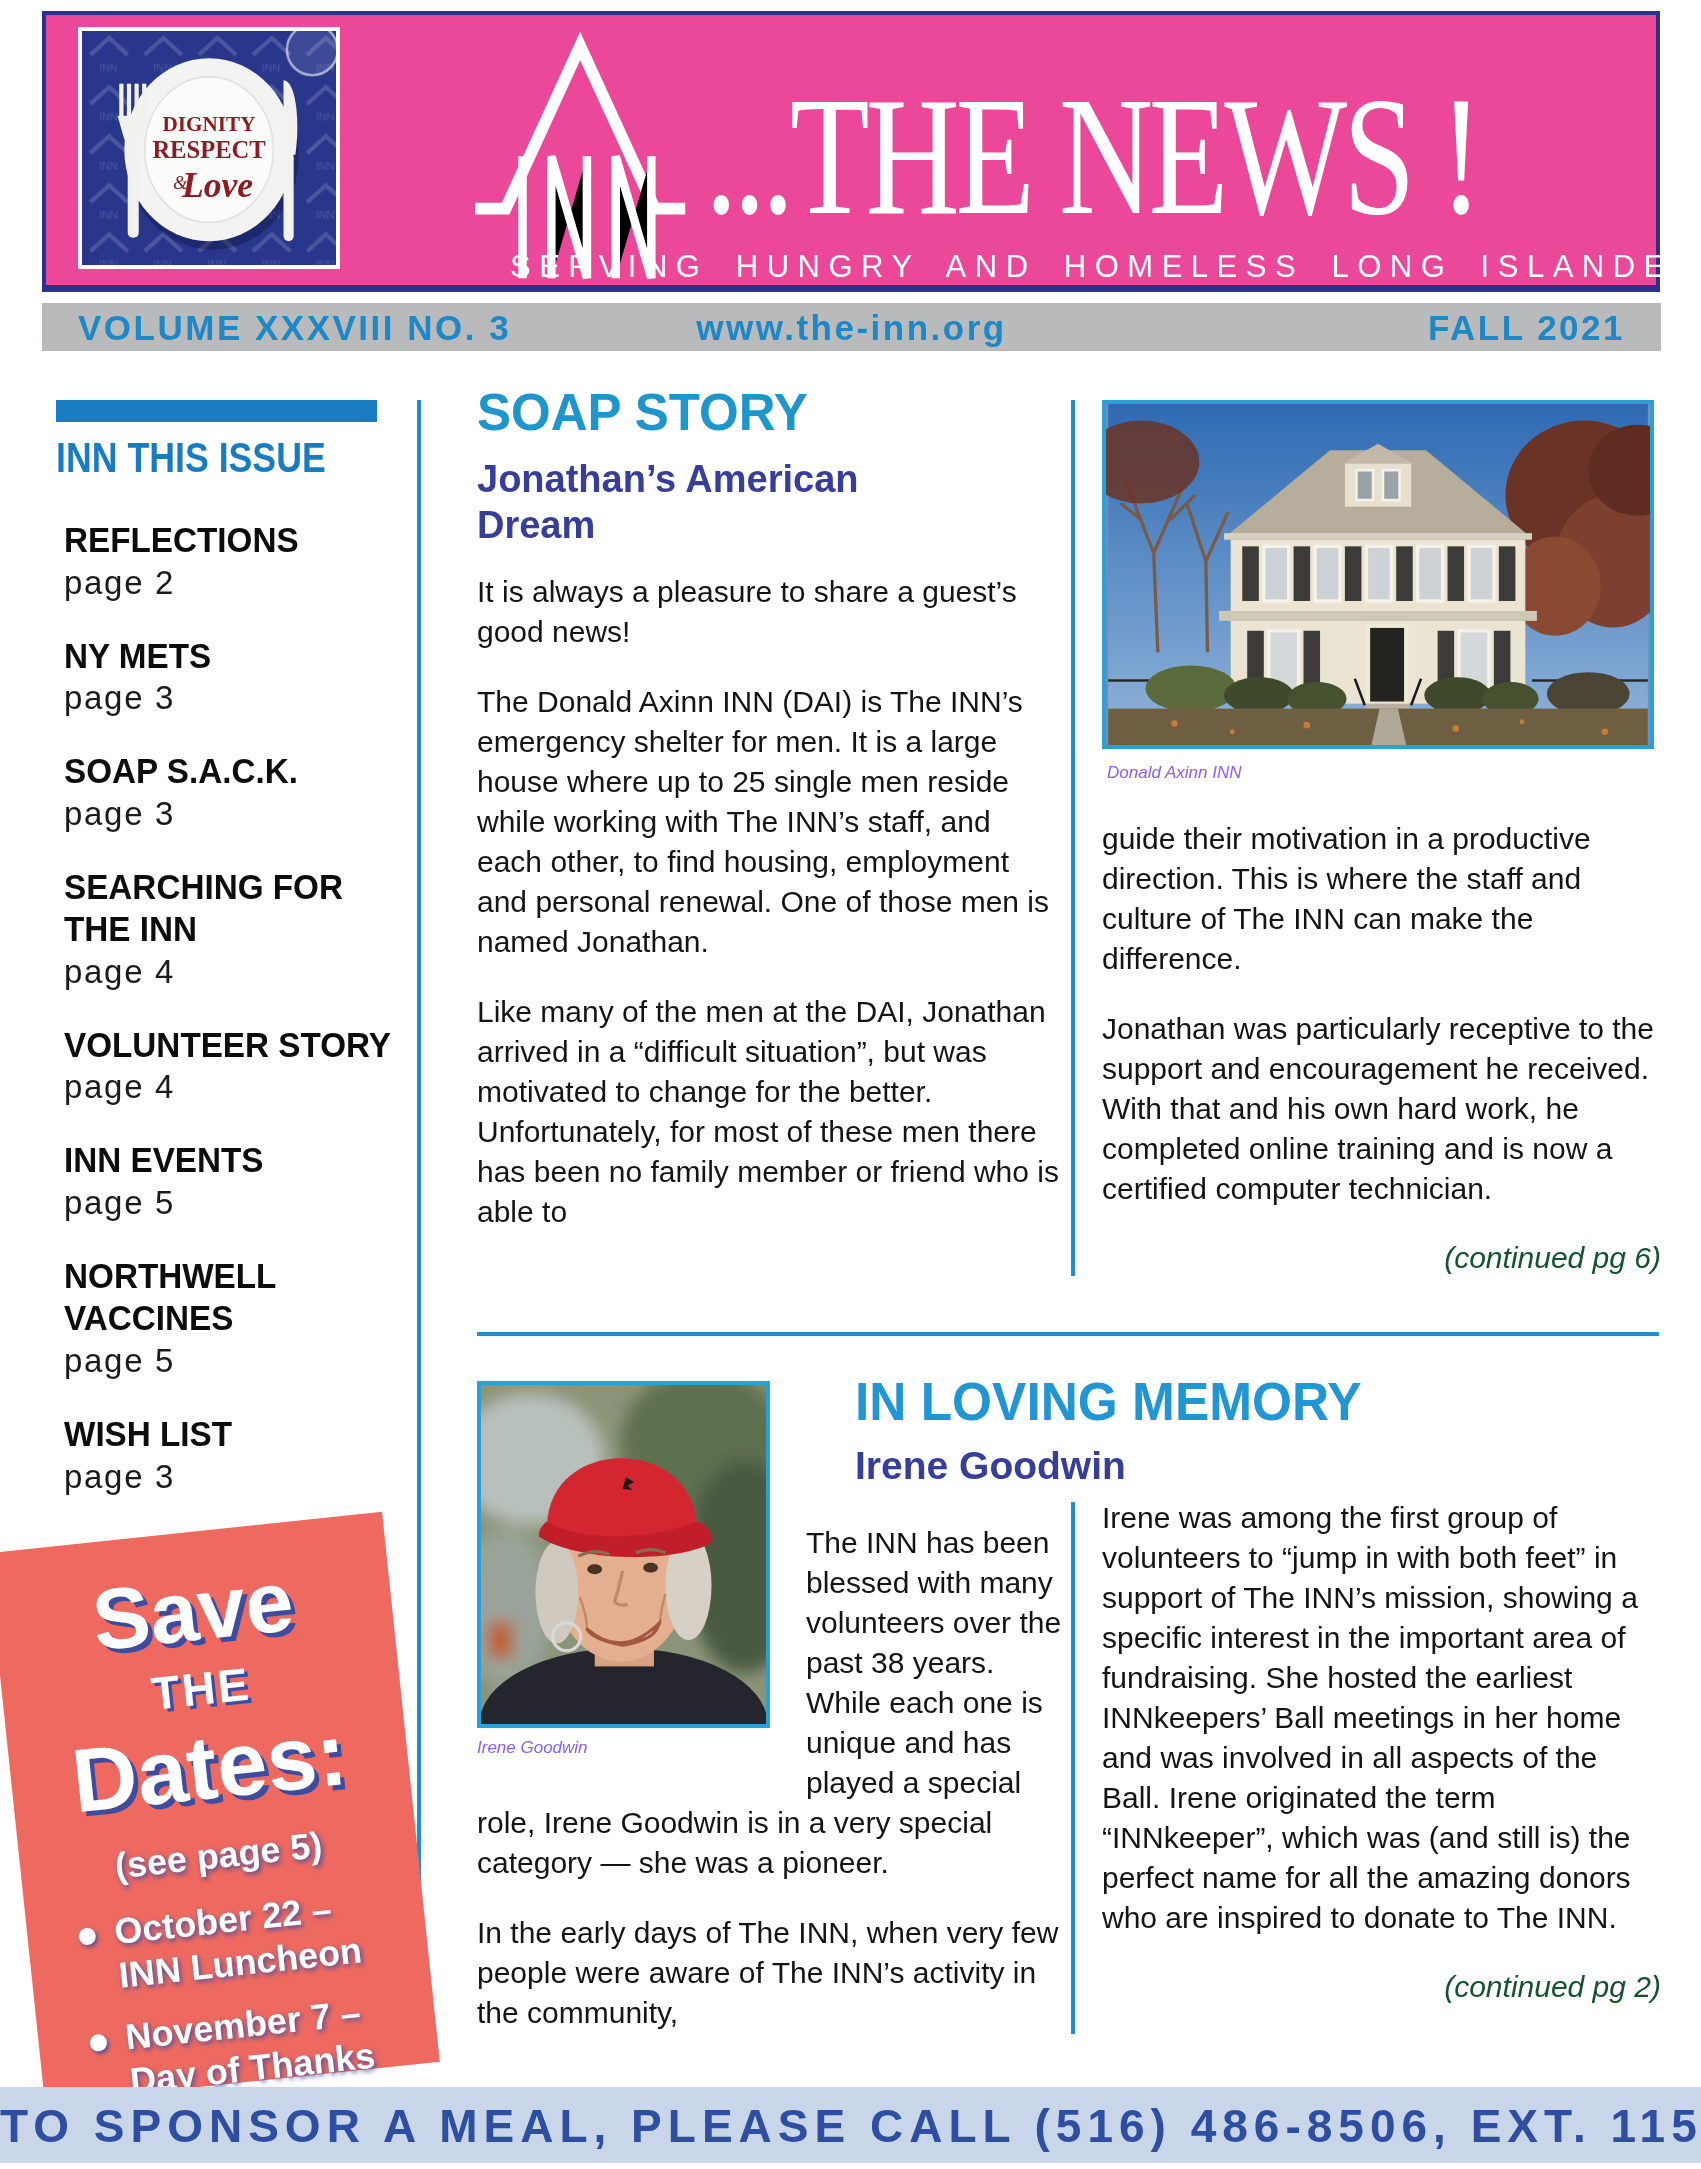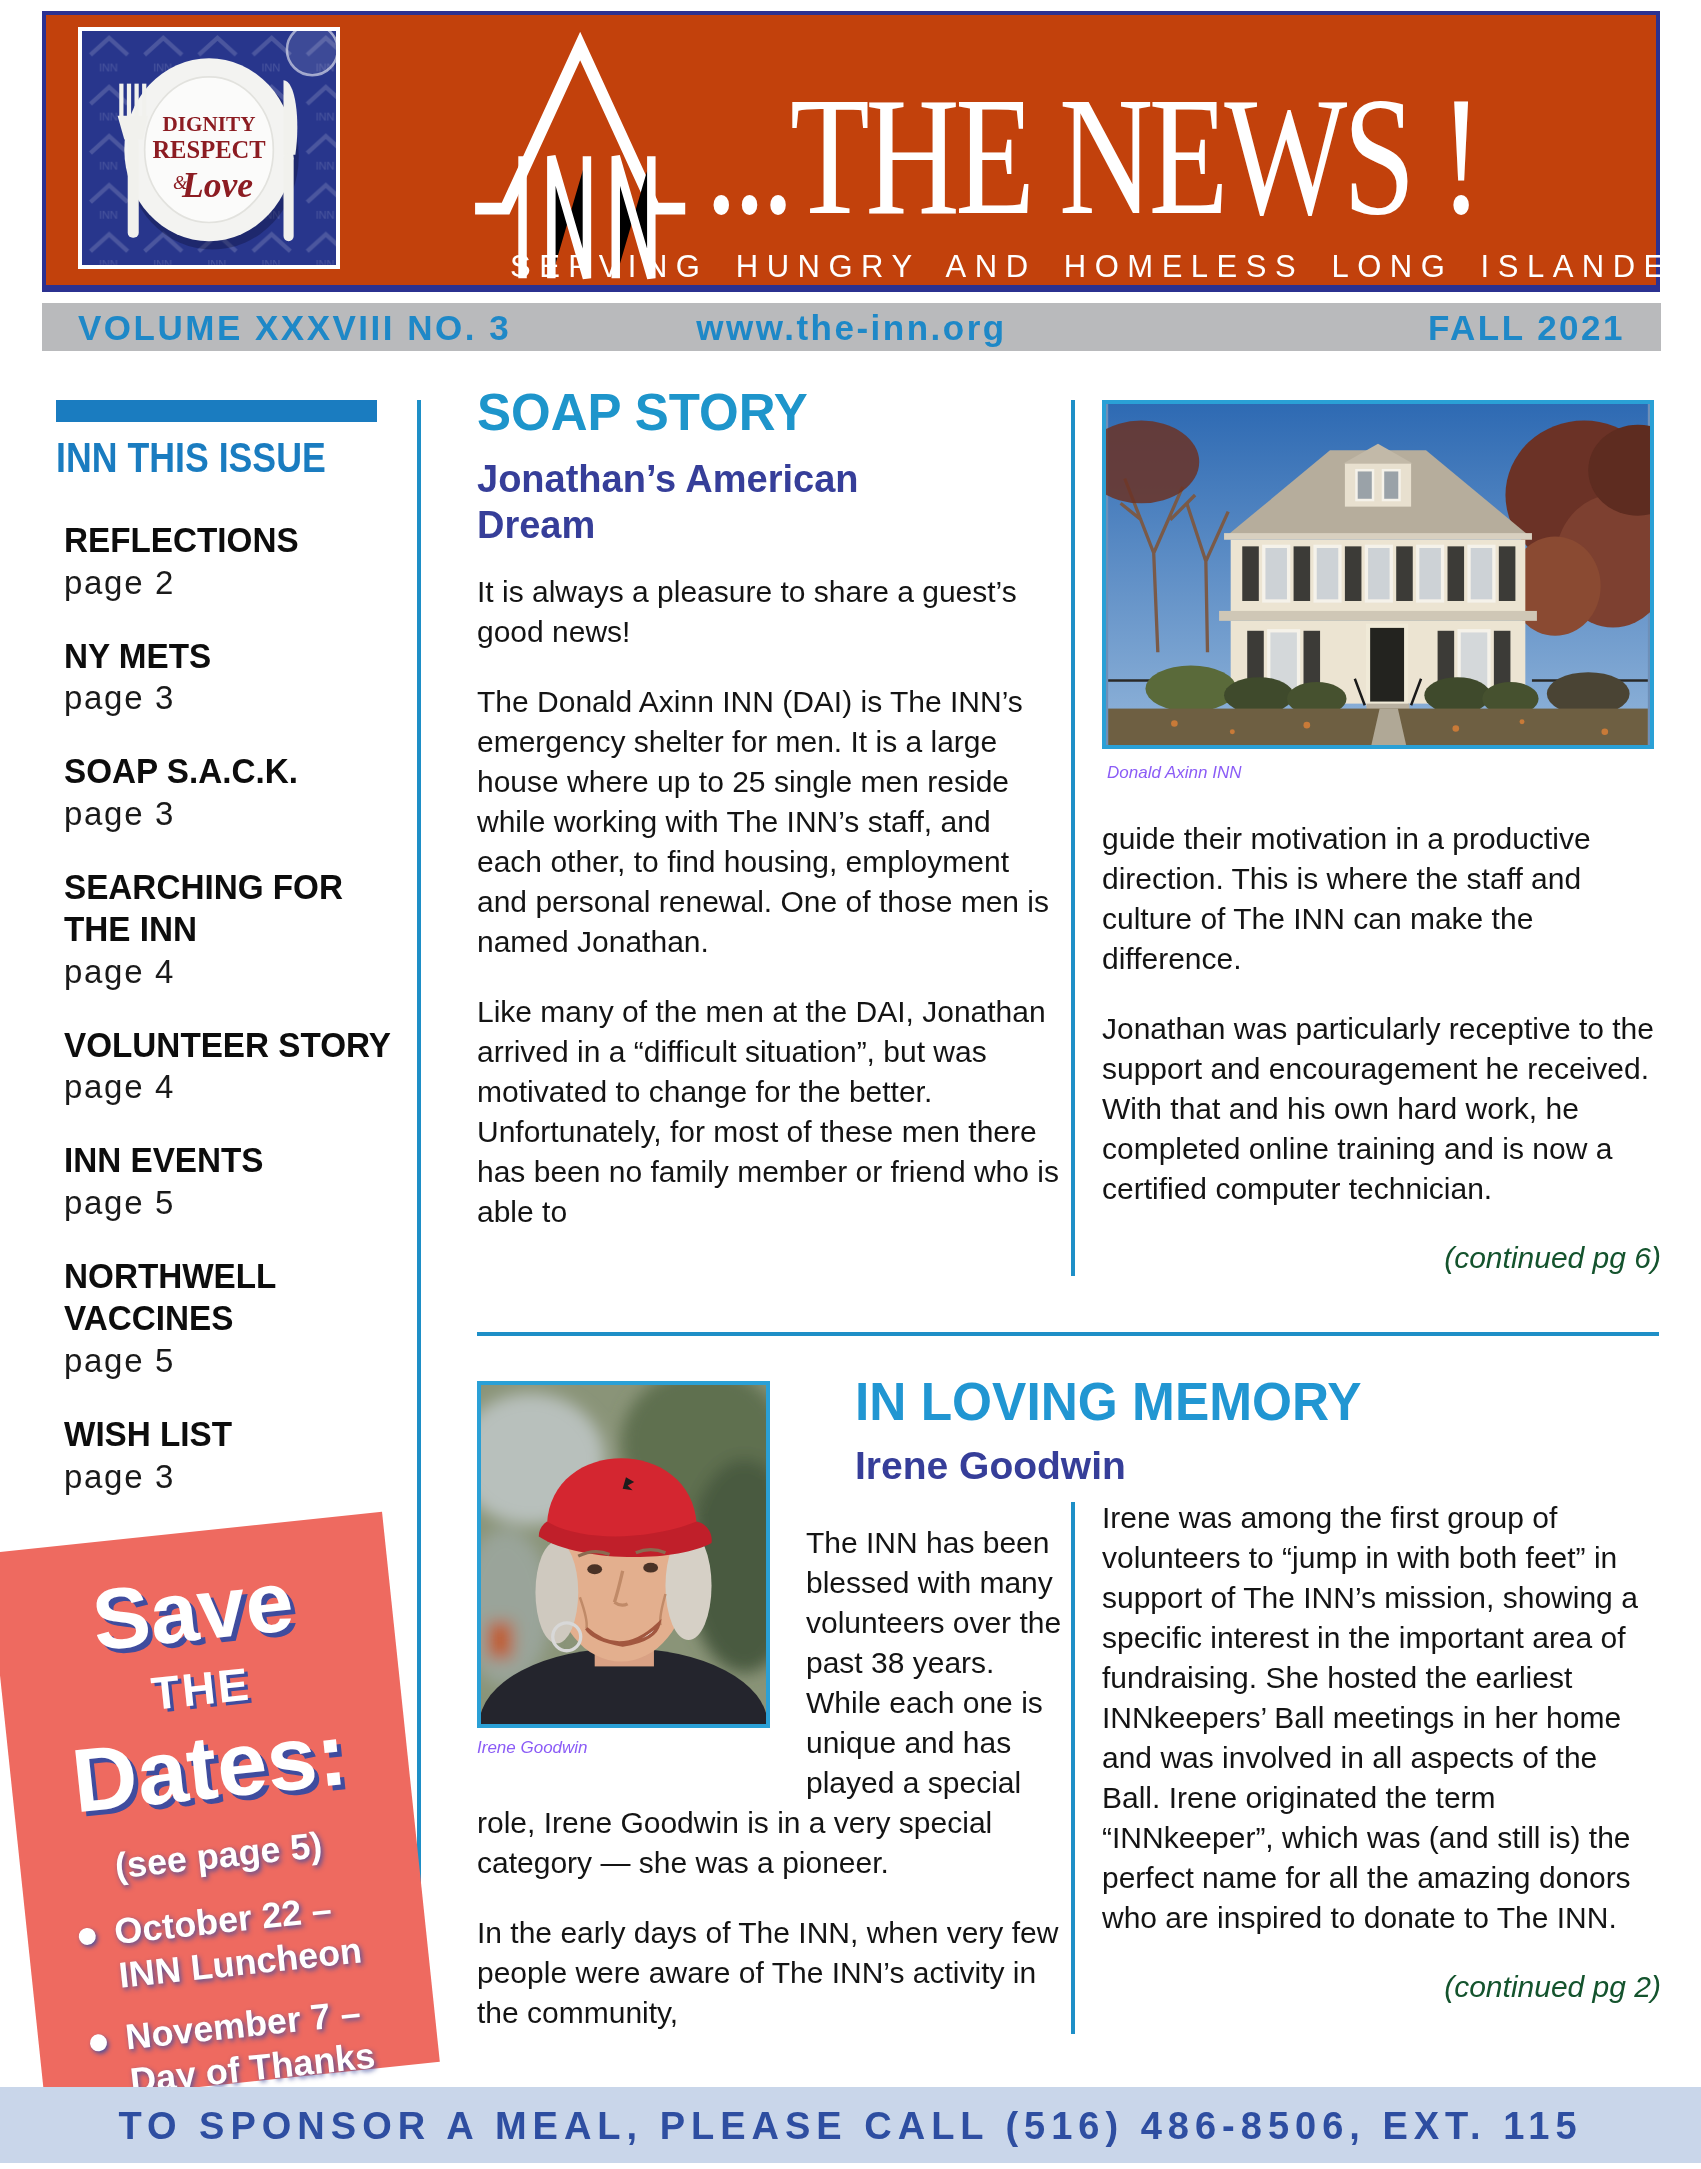--- a/index.html
+++ b/index.html
@@ -1,21 +1,21 @@
 <!DOCTYPE html>
 <html style="font-size:13.6px"><head>
 <meta charset="utf-8">
 <style>
   html,body{margin:0;padding:0;background:#fff;}
   #page{position:relative;width:1701px;height:2170px;background:#fff;overflow:hidden;
         font-family:"Liberation Sans",sans-serif;color:#141414;}
   .abs{position:absolute;}
 
   
-  #masthead{left:42px;top:11px;width:1610px;height:270px;background:#c2410c;
+  #masthead{left:42px;top:11px;width:1610px;height:270px;background:#ec4899;
             border:4.2px solid #2b3191;border-bottom-width:7.6px;}
   #photo-frame{left:32px;top:12px;width:254px;height:234px;border:4.2px solid #ffffff;background:#28368c;}
   #logo-svg{left:424px;top:13.6px;}
   #mast-title{left:659px;top:44px;width:932px;font-family:"Liberation Serif",serif;
               font-size:157px;font-weight:400;color:#ffffff;white-space:nowrap;
               transform:scale(0.83,1.08);transform-origin:left top;letter-spacing:-5.1px;}
   #mast-tagline{left:464px;top:234px;color:#ffffff;font-size:31px;letter-spacing:8.5px;
                 word-spacing:10.2px;white-space:nowrap;font-weight:400;}
 
   
@@ -78,21 +78,21 @@
   #save-w3{font-size:90px;font-weight:800;margin-top:1.7px;text-shadow:4.2px 5.1px 0 #3f4c9e;}
   #save-note{font-size:36px;font-weight:800;margin-top:15.3px;text-shadow:1.7px 2.5px 5.1px rgba(63,76,158,.95);}
   #save-events{margin:22px 0 0 0;padding:0 0 0 51px;list-style:none;text-align:left;}
   #save-events li{position:relative;font-size:36px;font-weight:800;line-height:44px;margin-top:18.6px;
                   white-space:pre-line;text-shadow:1.7px 2.5px 5.1px rgba(63,76,158,.9);padding-left:36px;}
   #save-events li::before{content:"";position:absolute;left:0;top:15.3px;width:17px;height:17px;border-radius:50%;
                   background:#ffffff;box-shadow:1.7px 2.5px 4.2px rgba(63,76,158,.9);}
 
   
   #footer-bar{left:0;top:2087px;width:1701px;height:76px;background:#c9d6ea;}
-  #footer-text{width:100%;text-align:center;line-height:78px;font-size:38px;font-weight:800;
+  #footer-text{width:100%;text-align:center;line-height:78px;font-size:46px;font-weight:800;
                letter-spacing:6px;color:#2e4ea1;white-space:nowrap;}
 </style>
 </head>
 <body>
 
 <div id="page">
 
   <div class="abs" id="masthead">
 
     <div class="abs" id="photo-frame">

